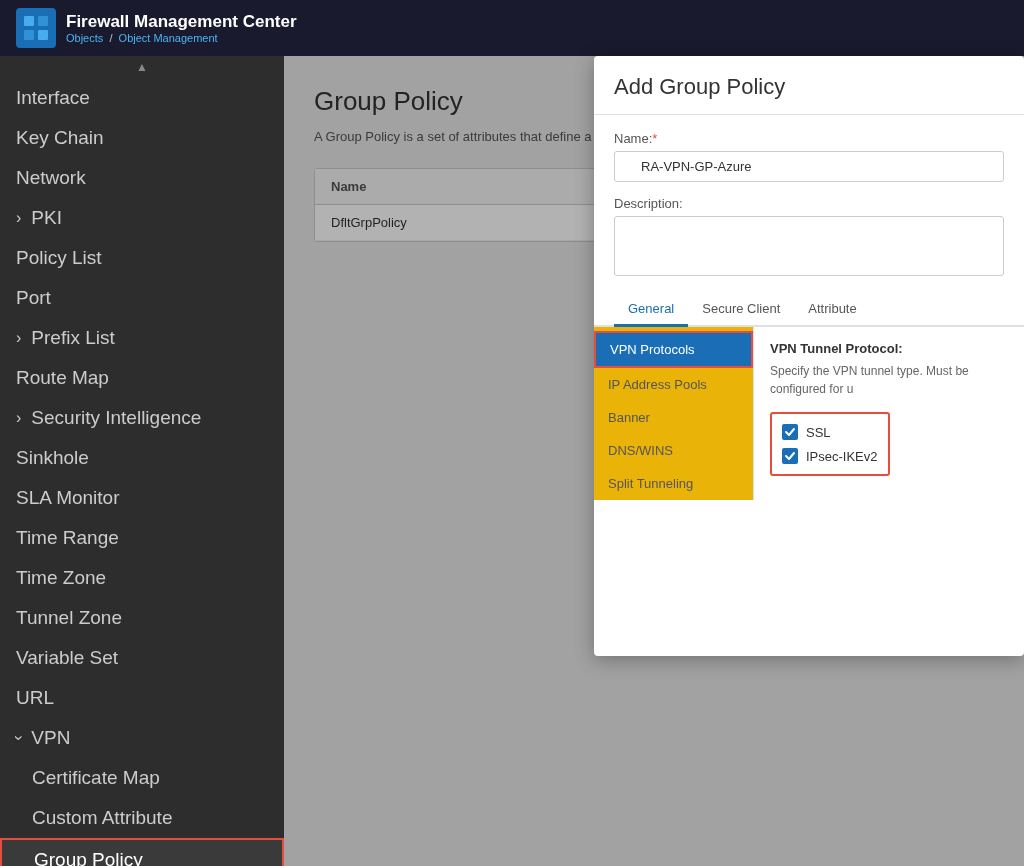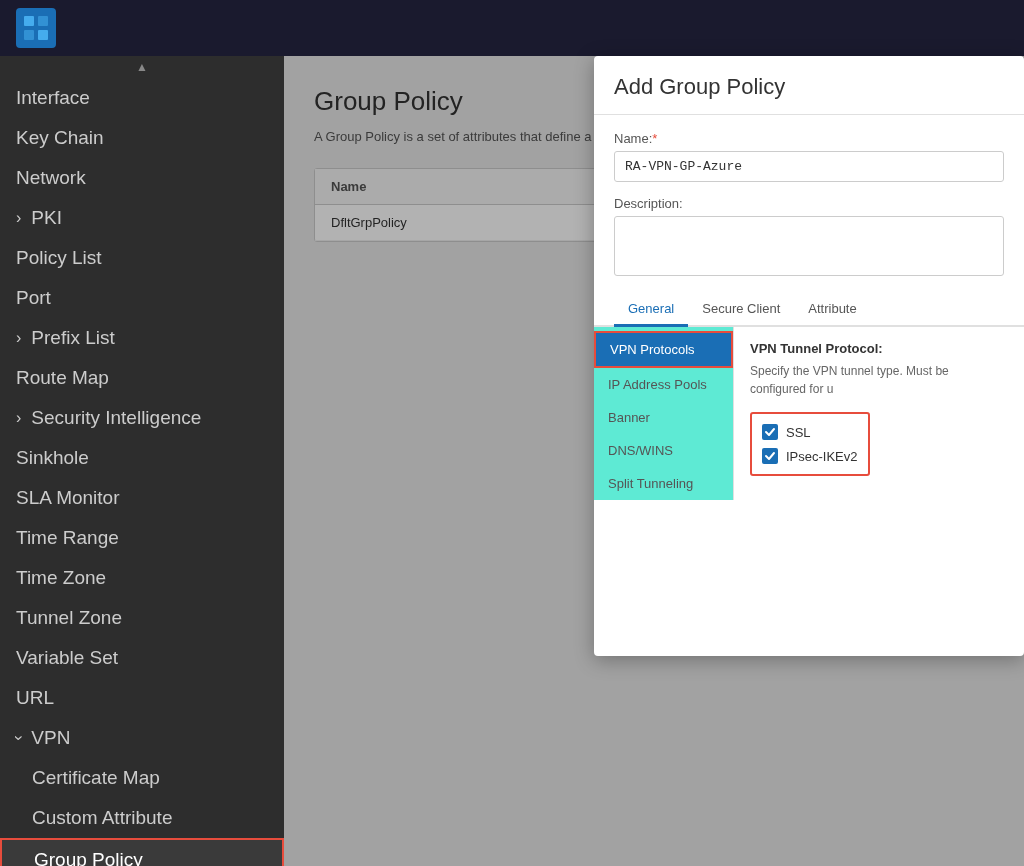--- a/index.html
+++ b/index.html
@@ -181,25 +181,24 @@
       font-size: 13px;
       color: #555;
       margin-bottom: 5px;
       display: block;
     }
     .form-label .required { color: #e74c3c; }
     .form-input {
       width: 100%;
       border: 1px solid #ccc;
       border-radius: 3px;
-      padding: 7px 10px;
+      padding: 7px 26px;
       font-size: 13px;
       color: #333;
       background: white;
-      font-family: Liberation Mono, monospace;
     }
     .form-textarea {
       width: 100%;
       border: 1px solid #ccc;
       border-radius: 3px;
       padding: 7px 10px;
       font-size: 13px;
       height: 60px;
       resize: none;
     }
@@ -226,22 +225,22 @@
       font-weight: 500;
     }
 
     
     .modal-inner {
       display: flex;
       flex: 1;
       margin: 0 -20px;
     }
     .modal-sidebar {
-      width: 140px;
-      background: #5eead4;
+      width: 160px;
+      background: #eab308;
       border-right: 1px solid #e0e0e0;
       padding-top: 4px;
     }
     .modal-sidebar-item {
       padding: 9px 14px;
       font-size: 13px;
       color: #555;
       cursor: pointer;
     }
     .modal-sidebar-item.active {
@@ -305,20 +304,28 @@
 
 <div class="top-nav">
   <div class="brand">
     <div class="brand-icon">
       <svg viewBox="0 0 28 28" fill="none">
         <rect x="2" y="2" width="10" height="10" rx="1" fill="#4ab3f4" opacity="0.9"></rect>
         <rect x="16" y="2" width="10" height="10" rx="1" fill="#4ab3f4" opacity="0.5"></rect>
         <rect x="2" y="16" width="10" height="10" rx="1" fill="#4ab3f4" opacity="0.5"></rect>
         <rect x="16" y="16" width="10" height="10" rx="1" fill="#4ab3f4" opacity="0.9"></rect>
       </svg>
+    </div>
+    <div class="brand-text">
+      <div class="brand-title">Firewall Management Center</div>
+      <div class="brand-subtitle">
+        <span>Objects</span>
+        &nbsp;/&nbsp;
+        <span style="cursor:pointer;">Object Management</span>
+      </div>
     </div>
   </div>
 </div>
 
 <div class="layout">
 
   <div class="sidebar">
     <div class="sidebar-scroll-indicator">▲</div>
     <div class="sidebar-item">Interface</div>
     <div class="sidebar-item">Key Chain</div>

